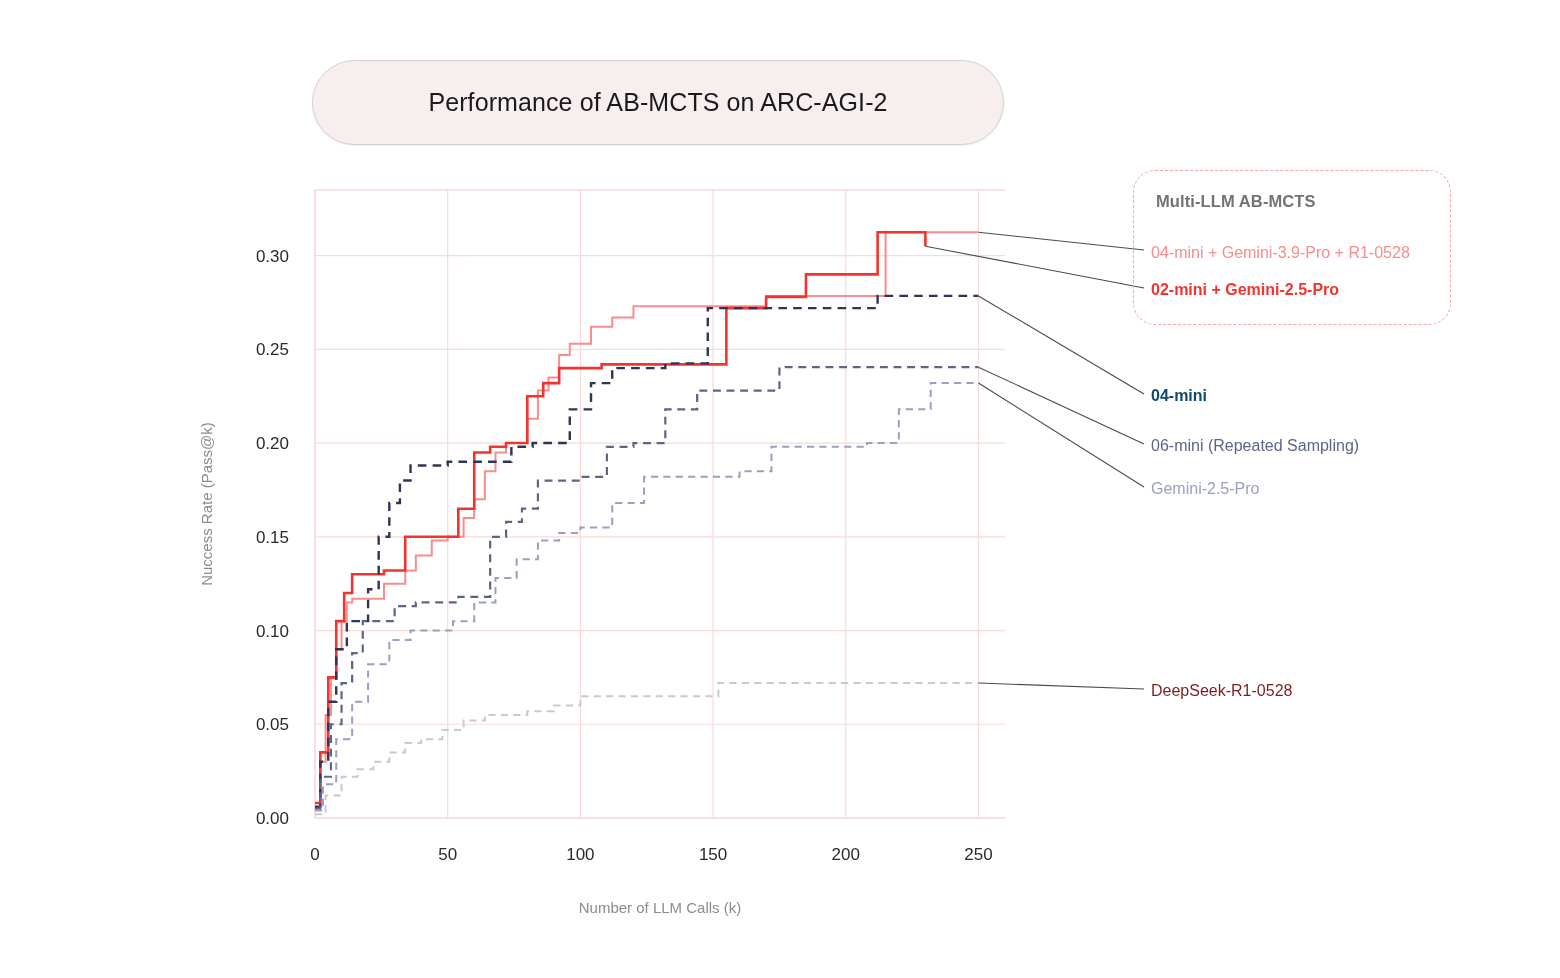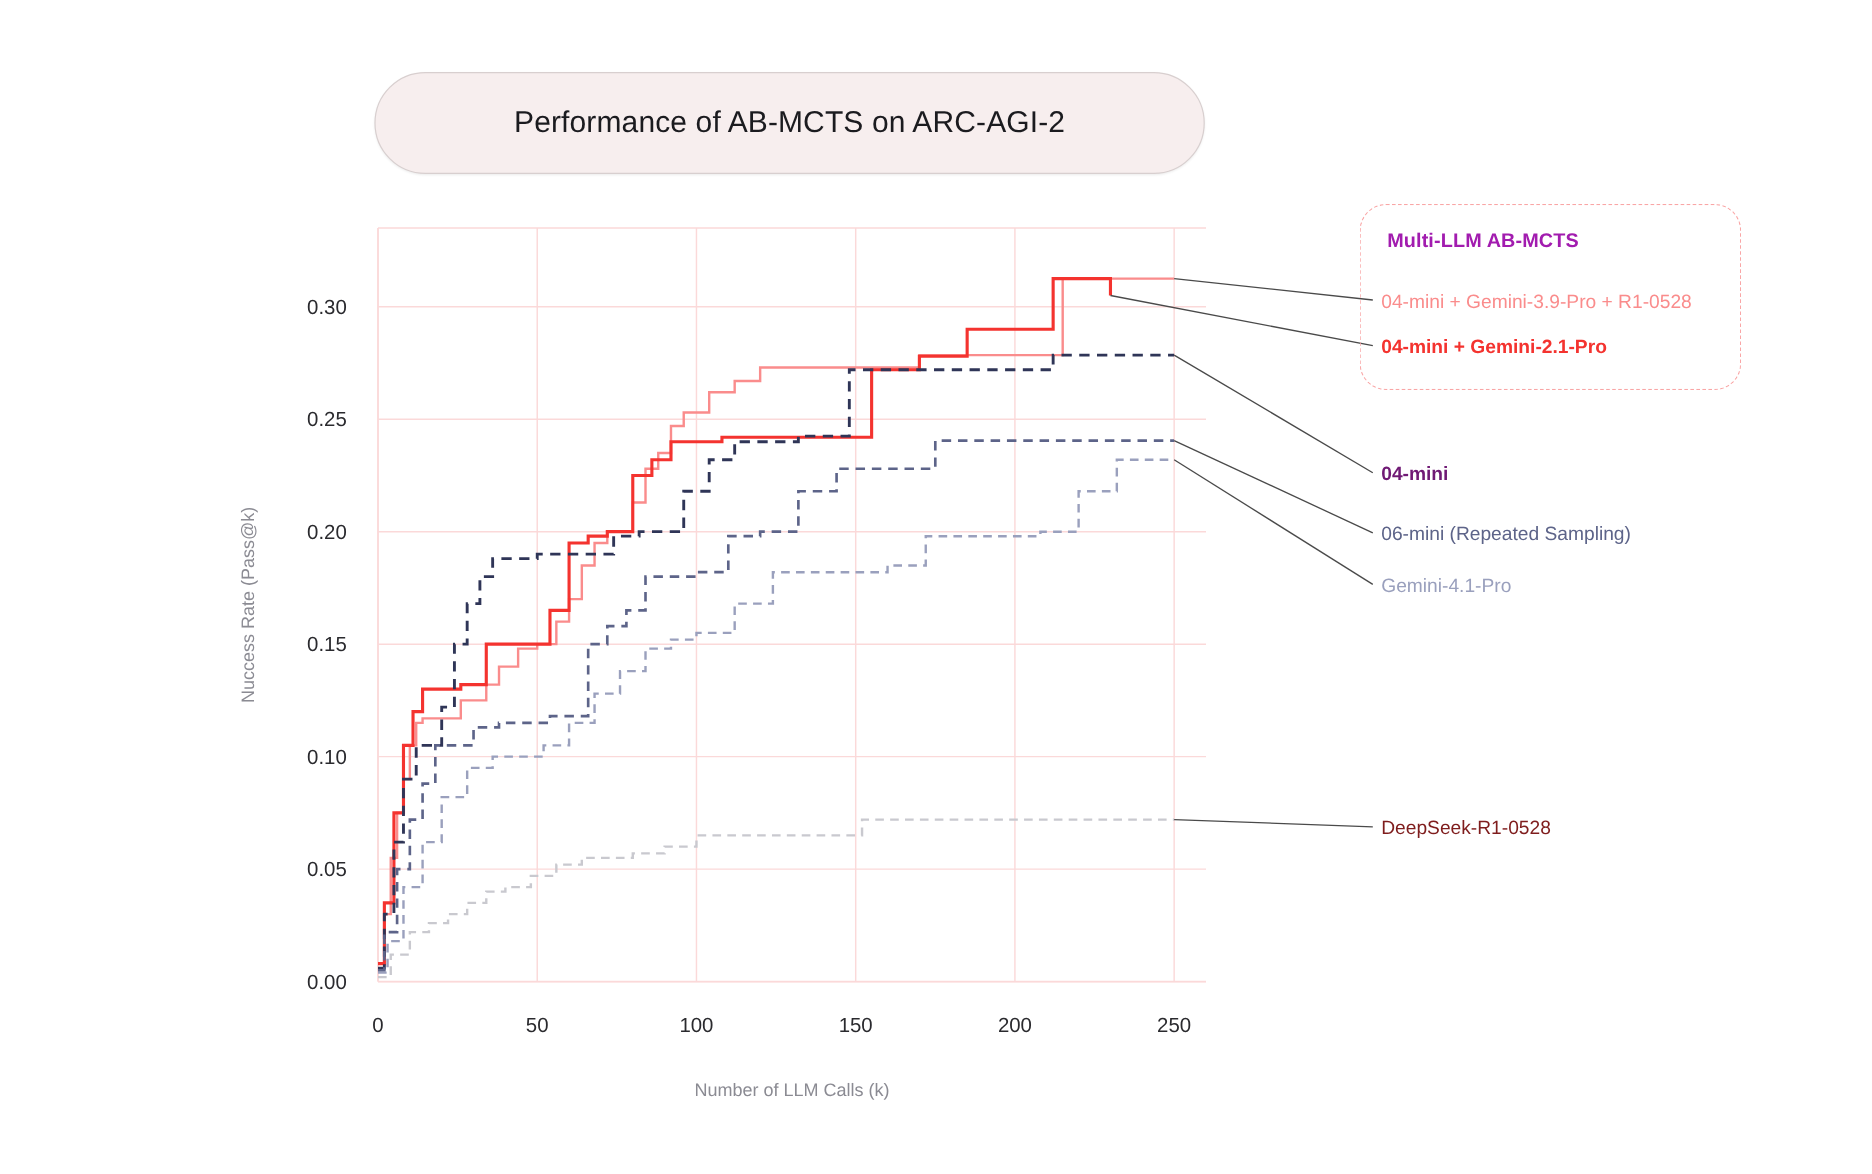--- a/index.html
+++ b/index.html
@@ -29,26 +29,26 @@
   
   .callout{
     position:absolute;font-size:16px;white-space:nowrap;
     font-family:"Liberation Sans",sans-serif;
   }
   .legend-box{
     position:absolute;left:1089px;top:170px;width:318px;height:155px;
     border:1.6px dashed #f9a6a6;border-radius:22px;box-sizing:border-box;
   }
   .legend-head{
-    position:absolute;left:1112px;top:192px;font-size:16.5px;color:#a21caf;
+    position:absolute;left:1112px;top:192px;font-size:16.5px;color:#737373;
     font-weight:600;letter-spacing:.1px;
   }
   .lbl-multi1{left:1107px;top:244px;color:#fa8c8c;font-weight:500;}
   .lbl-multi2{left:1107px;top:281px;color:#f4332f;font-weight:700;}
-  .lbl-o4{left:1107px;top:387px;color:#701a75;font-weight:700;}
+  .lbl-o4{left:1107px;top:387px;color:#0c4a6e;font-weight:700;}
   .lbl-o4rs{left:1107px;top:437px;color:#5d6489;font-weight:400;}
   .lbl-gem{left:1107px;top:480px;color:#9aa0bd;font-weight:400;}
   .lbl-ds{left:1107px;top:682px;color:#7f1d1d;font-weight:400;}
 </style>
 </head>
 <body>
 
 <div id="stage">
 
   <div class="title-pill">
@@ -106,20 +106,20 @@
         <text x="934.4615384615385" y="860" text-anchor="middle" class="axis-tick-label">250</text>
         <text x="616" y="913" text-anchor="middle" class="axis-title">Number of LLM Calls (k)</text>
         <text x="168" y="504" text-anchor="middle" class="axis-title" transform="rotate(-90 168 504)">Nuccess Rate (Pass@k)</text>
       </g>
   </svg>
 
   <div class="legend-box"></div>
   <div class="legend-head">Multi-LLM AB-MCTS</div>
 
   <div class="callout lbl-multi1">04-mini + Gemini-3.9-Pro + R1-0528</div>
-  <div class="callout lbl-multi2">04-mini + Gemini-2.1-Pro</div>
+  <div class="callout lbl-multi2">02-mini + Gemini-2.5-Pro</div>
 
   <div class="callout lbl-o4">04-mini</div>
   <div class="callout lbl-o4rs">06-mini (Repeated Sampling)</div>
-  <div class="callout lbl-gem">Gemini-4.1-Pro</div>
+  <div class="callout lbl-gem">Gemini-2.5-Pro</div>
   <div class="callout lbl-ds">DeepSeek-R1-0528</div>
 
 </div>
 
 </body></html>

